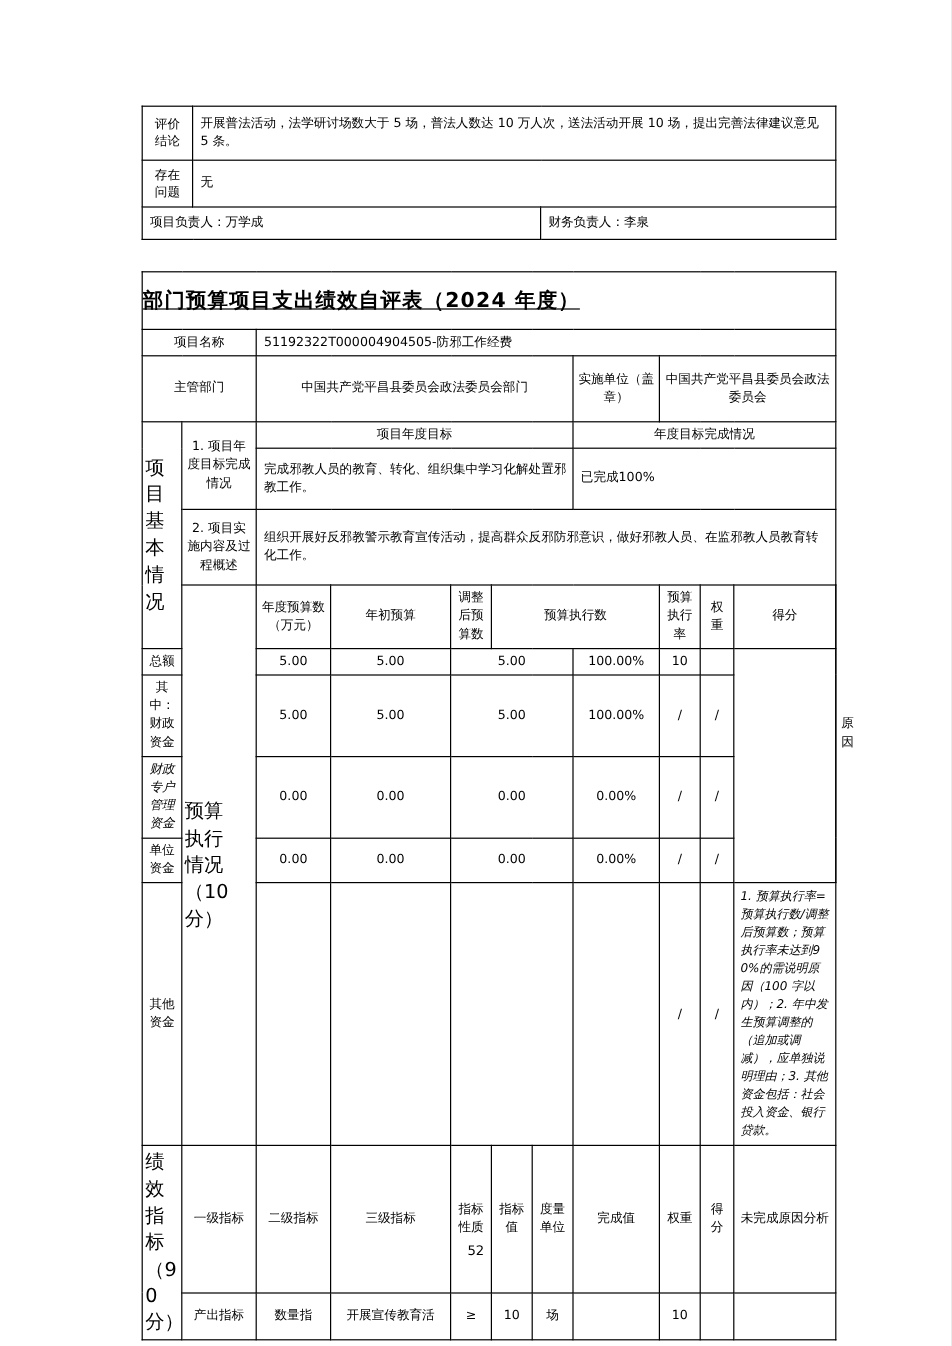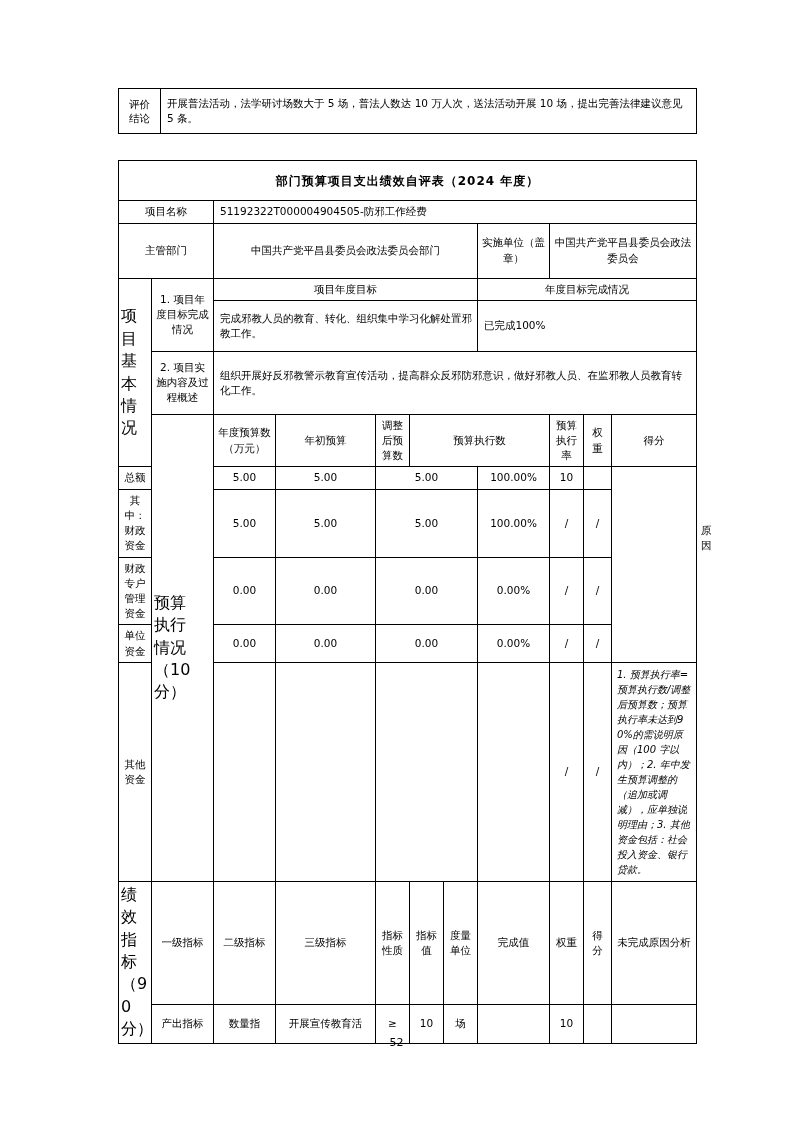--- a/index.html
+++ b/index.html
@@ -47,26 +47,26 @@
     line-height: 1.35;
   }
   .center { text-align: center; }
   .left { text-align: left; }
   .pad-left { padding-left: 6px; }
   .title-block {
     margin-top: 26px;
     margin-bottom: 6px;
   }
   .form-title {
-    text-align: center;
-    font-size: 12px;
+    font-size: 17px;
     font-weight: bold;
     letter-spacing: 1px;
     padding: 12px 0 10px 0;
     font-family: "DejaVu Sans", "Liberation Sans", sans-serif;
+    text-decoration: underline;
   }
   .italic-note {
     font-style: italic;
     font-size: 10px;
     line-height: 1.5;
     text-align: left;
     padding: 4px 5px;
   }
   .pagenum {
     position: absolute;
@@ -97,20 +97,31 @@
         <col style="width:290px">
         <col style="width:246px">
       </colgroup>
       <tbody>
           <tr>
         <td class="v-lab">
           <div>评价</div>
           <div>结论</div>
         </td>
         <td colspan="2" class="left pad-left" style="height:38px;">开展普法活动，法学研讨场数大于 5 场，普法人数达 10 万人次，送法活动开展 10 场，提出完善法律建议意见 5 条。</td>
+      </tr>
+      <tr>
+        <td class="v-lab">
+          <div>存在</div>
+          <div>问题</div>
+        </td>
+        <td colspan="2" class="left pad-left" style="height:32px;">无</td>
+      </tr>
+      <tr>
+        <td colspan="2" class="left pad-left">项目负责人：万学成</td>
+        <td class="left pad-left">财务负责人：李泉</td>
       </tr>
     </tbody>
       </table>
 
     <div class="title-block">
       <table>
         <colgroup>
           <col style="width:33px">
           <col style="width:62px">
           <col style="width:62px">
@@ -192,21 +203,21 @@
           <td class="center" style="height:32px;margin-left:36px;">其中：财政资金</td>
           <td class="center">5.00</td>
           <td class="center">5.00</td>
           <td colspan="3" class="center">5.00</td>
           <td class="center">100.00%</td>
           <td class="center">/</td>
           <td class="center">/</td>
         </tr>
 
         <tr>
-          <td class="center" style="height:32px;">财政专户管理资金</td>
+          <td class="center" style="height:32px;font-style:italic;">财政专户管理资金</td>
           <td class="center">0.00</td>
           <td class="center">0.00</td>
           <td colspan="3" class="center">0.00</td>
           <td class="center">0.00%</td>
           <td class="center">/</td>
           <td class="center">/</td>
         </tr>
 
         <tr>
           <td class="center">单位资金</td>

